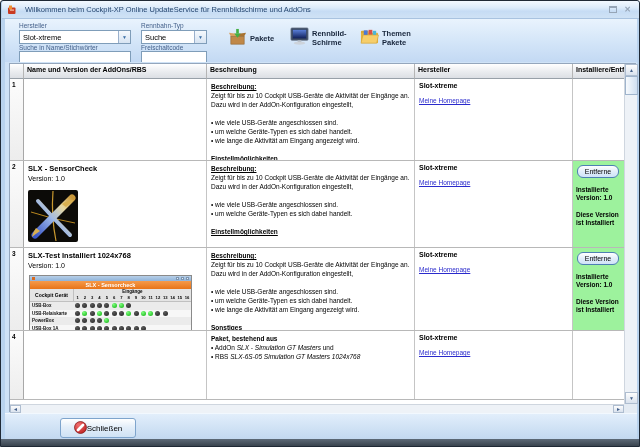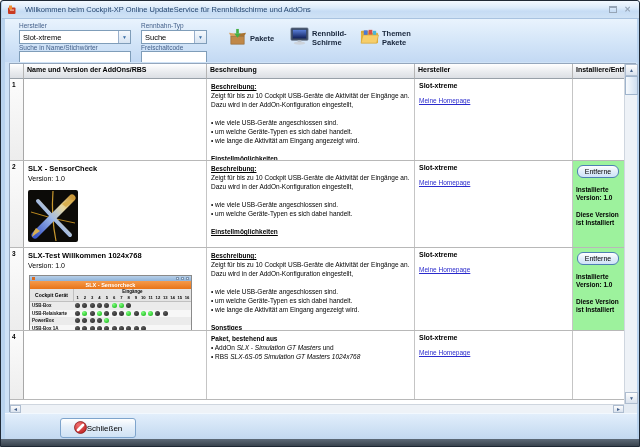--- a/index.html
+++ b/index.html
@@ -249,21 +249,21 @@
             <div class="c cherst"><div class="hname">Slot-xtreme</div><a class="hlink">Meine Homepage</a></div>
             <div class="c cinst green">
               <div class="btn-entferne">Entferne</div>
               <div class="iline">Installierte Version: 1.0</div>
               <div class="iline2">Diese Version ist Installiert</div>
             </div>
           </div>
           <div class="trow row-h3">
             <div class="c cnum">3</div>
             <div class="c cname">
-              <div class="nm">SLX-Test Willkommen 1024x768</div>
+              <div class="nm">SLX-Test Installiert 1024x768</div>
               <div class="ver">Version: 1.0</div>
               <div class="ss">
                 <div class="ss-tb">
                   <span class="ss-ico"></span>
                   <span class="ss-sp"></span>
                   <span class="ss-dotbtn"></span>
                   <span class="ss-dotbtn"></span>
                   <span class="ss-dotbtn"></span>
                 </div>
                 <div class="ss-orange">SLX - Sensorcheck</div>

